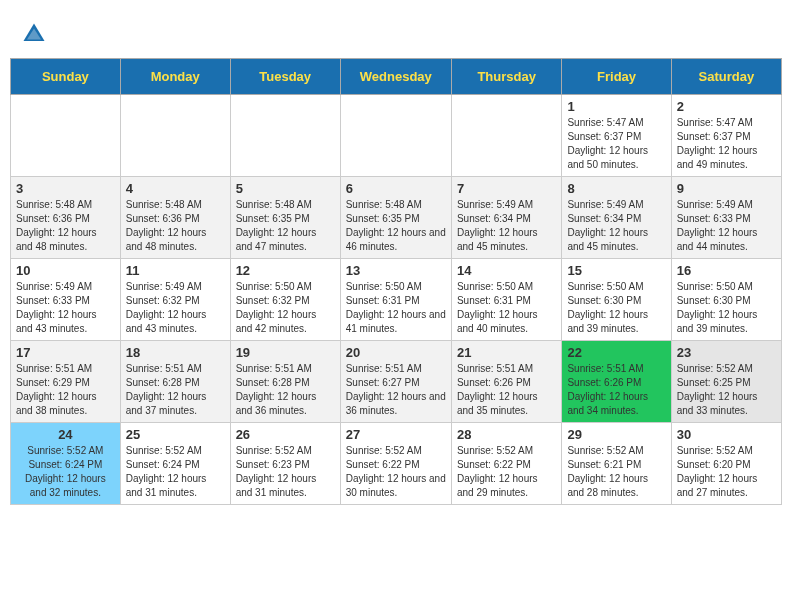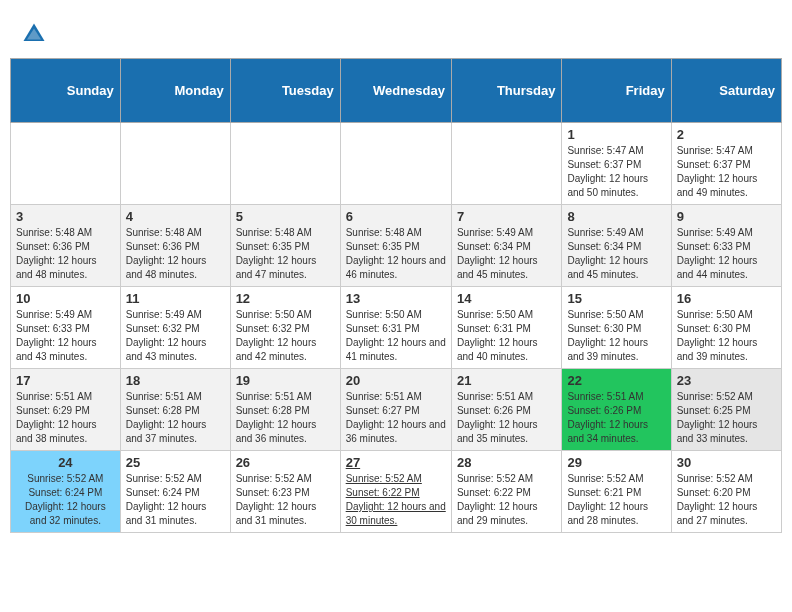--- a/index.html
+++ b/index.html
@@ -47,23 +47,23 @@
       font-size: 16px;
       color: #555;
     }
     .calendar {
       width: 100%;
       border-collapse: collapse;
       margin-top: 5px;
     }
     .calendar th {
       background: #1a6faf;
-      color: #ffffff;
-      text-align: right;
-      padding: 24px 6px;
+      color: #fde047;
+      text-align: center;
+      padding: 10px 6px;
       font-size: 13px;
       font-weight: bold;
       border: 1px solid #aaa;
     }
     .calendar td {
       border: 1px solid #ccc;
       vertical-align: top;
       padding: 4px 5px;
       font-size: 10.5px;
       color: #333;
@@ -289,21 +289,21 @@
           <div class="day-info">Sunrise: 5:52 AM
 Sunset: 6:24 PM
 Daylight: 12 hours and 31 minutes.</div>
         </td>
         <td style="background: rgb(255, 255, 255);">
           <span class="day-number">26</span>
           <div class="day-info">Sunrise: 5:52 AM
 Sunset: 6:23 PM
 Daylight: 12 hours and 31 minutes.</div>
         </td>
-        <td style="background: rgb(255, 255, 255); text-decoration: underline;">
+        <td style="background: rgb(255, 255, 255);">
           <span class="day-number">27</span>
           <div class="day-info">Sunrise: 5:52 AM
 Sunset: 6:22 PM
 Daylight: 12 hours and 30 minutes.</div>
         </td>
         <td style="background: rgb(255, 255, 255);">
           <span class="day-number">28</span>
           <div class="day-info">Sunrise: 5:52 AM
 Sunset: 6:22 PM
 Daylight: 12 hours and 29 minutes.</div>

